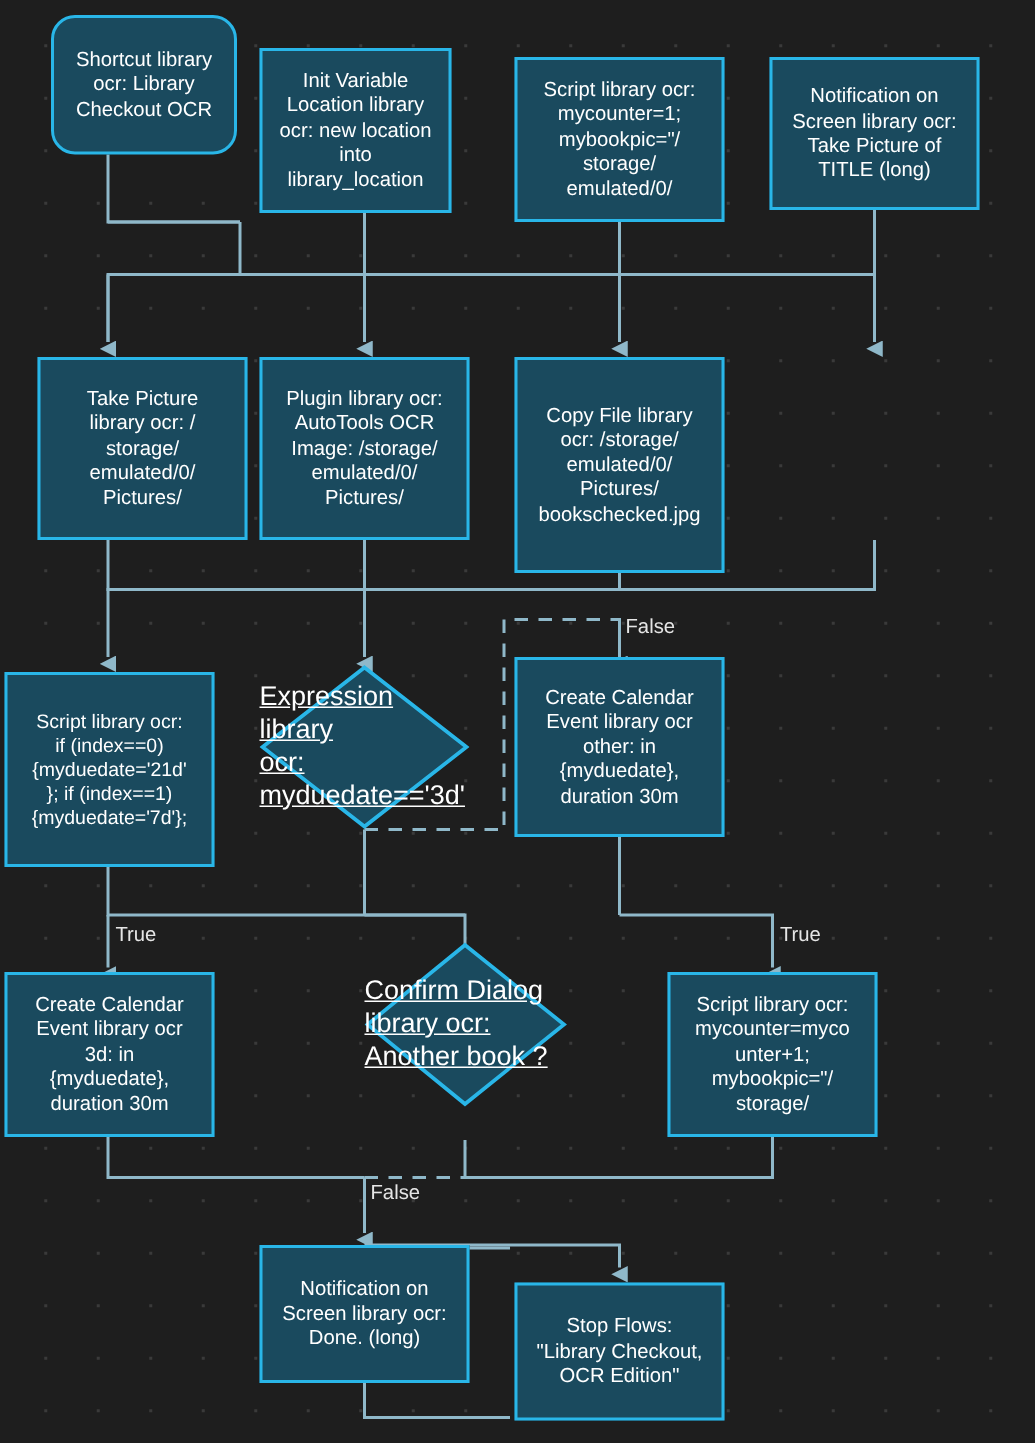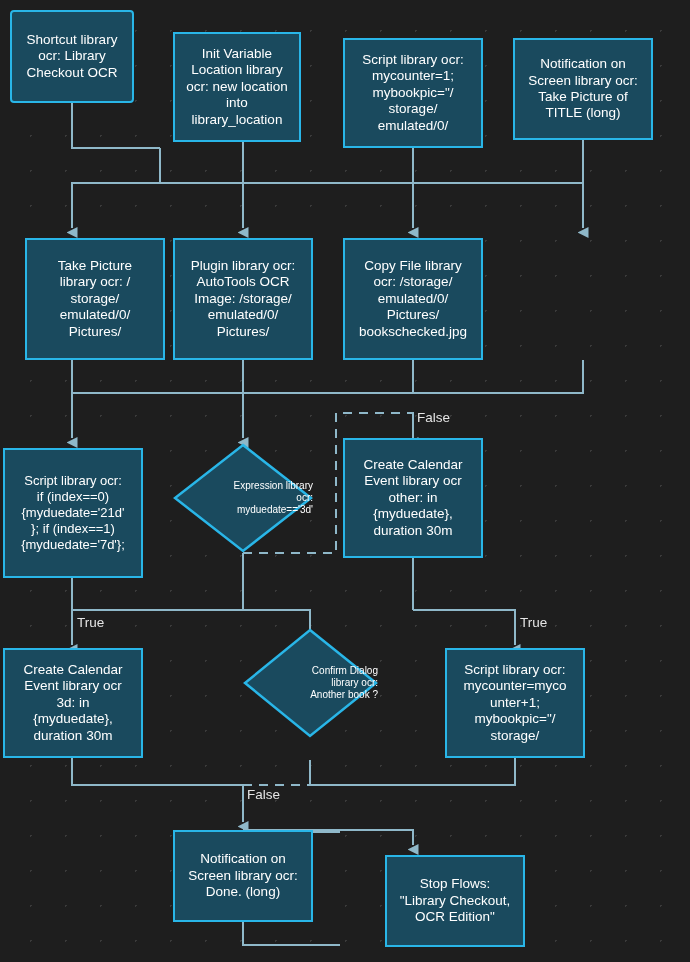--- a/index.html
+++ b/index.html
@@ -28,31 +28,32 @@
     color:#ffffff;
     display:flex;
     align-items:center;
     justify-content:center;
     text-align:center;
     line-height:1.22;
     font-size:13.5px;
     padding:2px 4px;
     white-space:pre-line;
   }
-  .node.rounded{border-radius:4px;}
+  .node.rounded{border-radius:16px;margin-left:24px;}
   .diamond{
     position:absolute;
     display:flex;align-items:center;justify-content:center;
   }
   .diamond svg{position:absolute;left:0;top:0;}
   .diamond .dlabel{
     position:relative;
-    color:#fff;text-align:right;font-size:10px;line-height:1.22;
+    color:#fff;text-align:left;font-size:18px;line-height:1.22;
     white-space:pre-line;
     width:100%;
+    text-decoration:underline;
   }
   .edgelabel{
     position:absolute;
     color:#e5e5e5;
     font-size:13.5px;
     white-space:nowrap;
   }
 </style>
 </head>
 <body>
@@ -150,21 +151,21 @@
 storage/
 emulated/0/
 Pictures/</div>
 
   <div class="node" style="left:173px;top:238px;width:140px;height:122px;">Plugin library ocr:
 AutoTools OCR
 Image: /storage/
 emulated/0/
 Pictures/</div>
 
-  <div class="node" style="left:343px;top:238px;width:140px;height:122px;">Copy File library
+  <div class="node" style="left:343px;top:238px;width:140px;height:144px;">Copy File library
 ocr: /storage/
 emulated/0/
 Pictures/
 bookschecked.jpg</div>
 
 
   <div class="node" style="left:3px;top:448px;width:140px;height:130px;font-size:13px;">Script library ocr:
 if (index==0)
 {myduedate='21d'
 }; if (index==1)
@@ -203,21 +204,21 @@
   <div class="node" style="left:445px;top:648px;width:140px;height:110px;">Script library ocr:
 mycounter=myco
 unter+1;
 mybookpic="/
 storage/</div>
 
   <div class="node" style="left:173px;top:830px;width:140px;height:92px;">Notification on
 Screen library ocr:
 Done. (long)</div>
 
-  <div class="node" style="left:343px;top:855px;width:140px;height:92px;margin-left:42px;">Stop Flows:
+  <div class="node" style="left:343px;top:855px;width:140px;height:92px;">Stop Flows:
 "Library Checkout,
 OCR Edition"</div>
 
   <div class="edgelabel" style="left:417px;top:410px;">False</div>
 
   <div class="edgelabel" style="left:77px;top:615px;">True</div>
 
   <div class="edgelabel" style="left:520px;top:615px;">True</div>
 
   <div class="edgelabel" style="left:247px;top:787px;">False</div>

